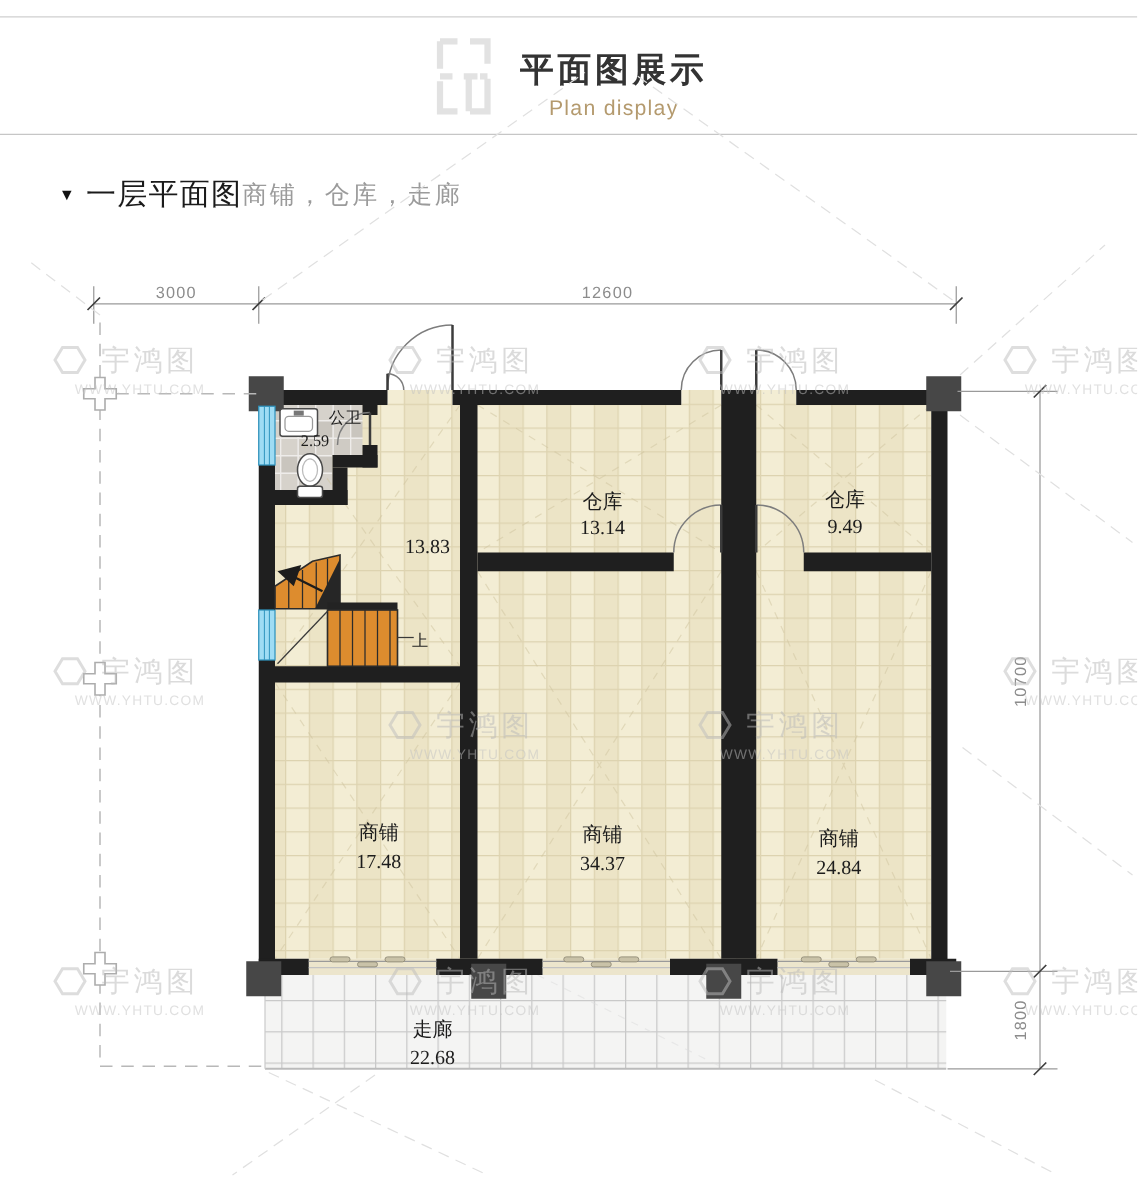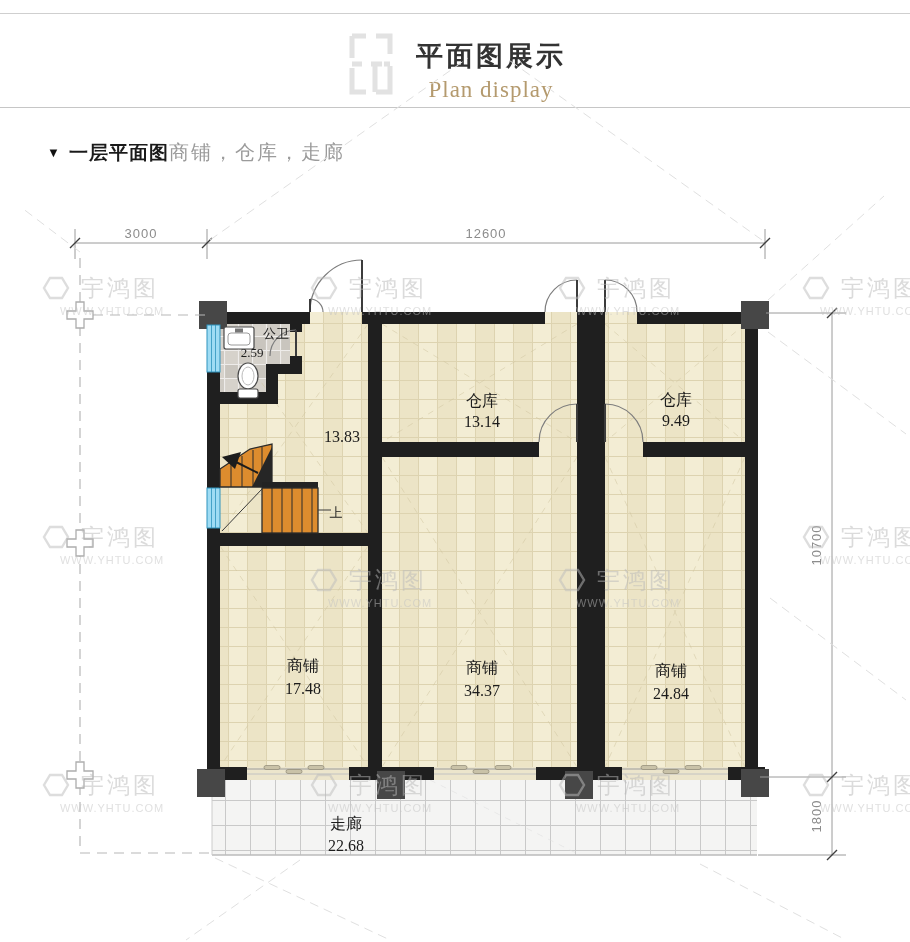--- a/index.html
+++ b/index.html
@@ -5,24 +5,24 @@
   html,body{margin:0;padding:0;background:#fff;}
   .page{position:relative;width:910px;height:942px;background:#ffffff;overflow:hidden;
         font-family:"Liberation Sans",sans-serif;}
   .top-rule{position:absolute;top:13px;left:0;width:910px;border-top:1px solid #cfcfcf;}
   .header-rule{position:absolute;top:107px;left:0;width:910px;border-top:1px solid #c6c6c6;}
   .header{position:absolute;top:26px;left:0;width:910px;display:flex;justify-content:center;
           align-items:center;gap:20px;}
   .header-icon svg{display:block;}
   .header-text{text-align:center;}
   .header-title{font-size:27px;font-weight:bold;color:#333;letter-spacing:3px;line-height:1.1;margin-top:16px;}
-  .header-sub{font-size:23px;color:#b49a6e;margin-top:5px;letter-spacing:1px;font-family:Liberation Serif, serif;}
+  .header-sub{font-size:17px;color:#b49a6e;margin-top:5px;letter-spacing:1px;}
   .section{position:absolute;top:139px;left:47px;display:flex;align-items:center;}
   .section-marker{font-size:13px;color:#111;margin-right:9px;}
-  .section-title{font-size:19px;font-weight:bold;color:#1a1a1a;letter-spacing:1px;}
+  .section-title{font-size:24px;font-weight:normal;color:#1a1a1a;letter-spacing:1px;}
   .section-sub{font-size:20px;color:#9b9b9b;letter-spacing:2px;}
   svg.plan{position:absolute;left:0;top:0;}
   text{font-family:"Liberation Serif","Liberation Sans",serif;}
   .room-name{font-size:16px;fill:#1c1c1c;}
   .room-area{font-size:16px;fill:#1c1c1c;}
   .small-lbl{font-size:13px;fill:#1c1c1c;}
   .dim-text{font-family:"Liberation Sans",sans-serif;font-size:13px;fill:#8c8c8c;letter-spacing:1px;}
   .wm{opacity:.5;}
   .wm-brand{font-size:23px;fill:#b9b9b9;letter-spacing:3px;}
   .wm-url{font-size:11px;fill:#c2c2c2;letter-spacing:1px;font-family:"Liberation Sans",sans-serif;}

